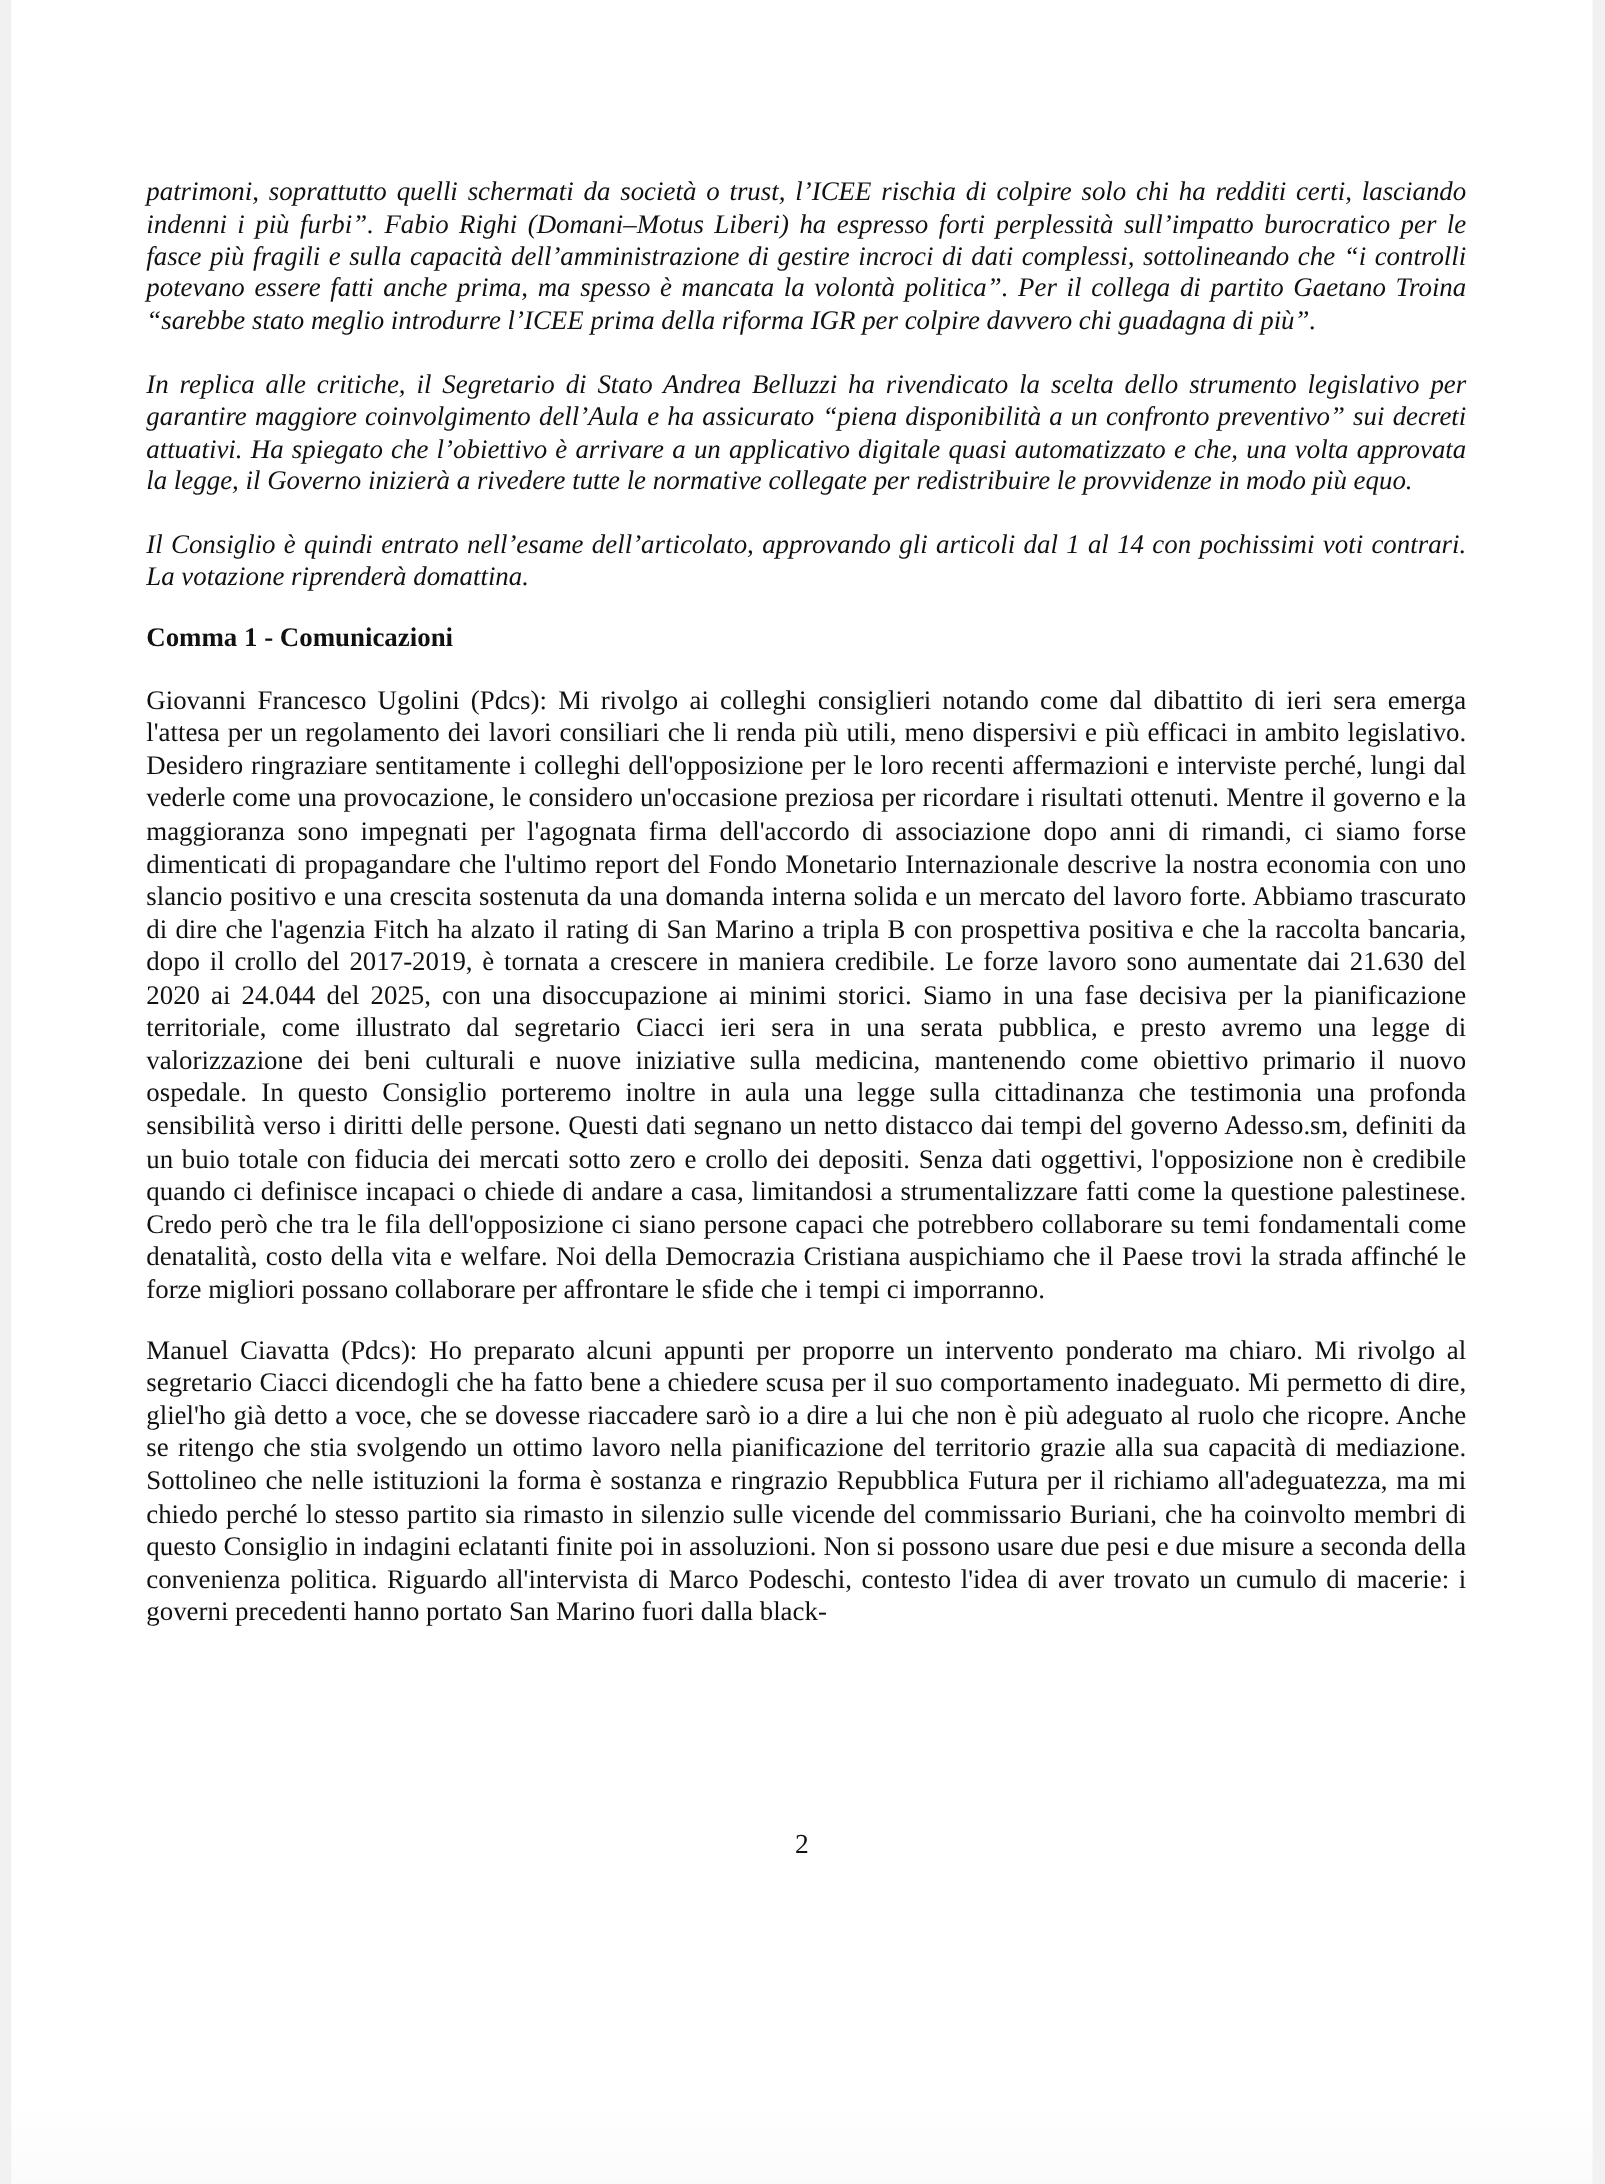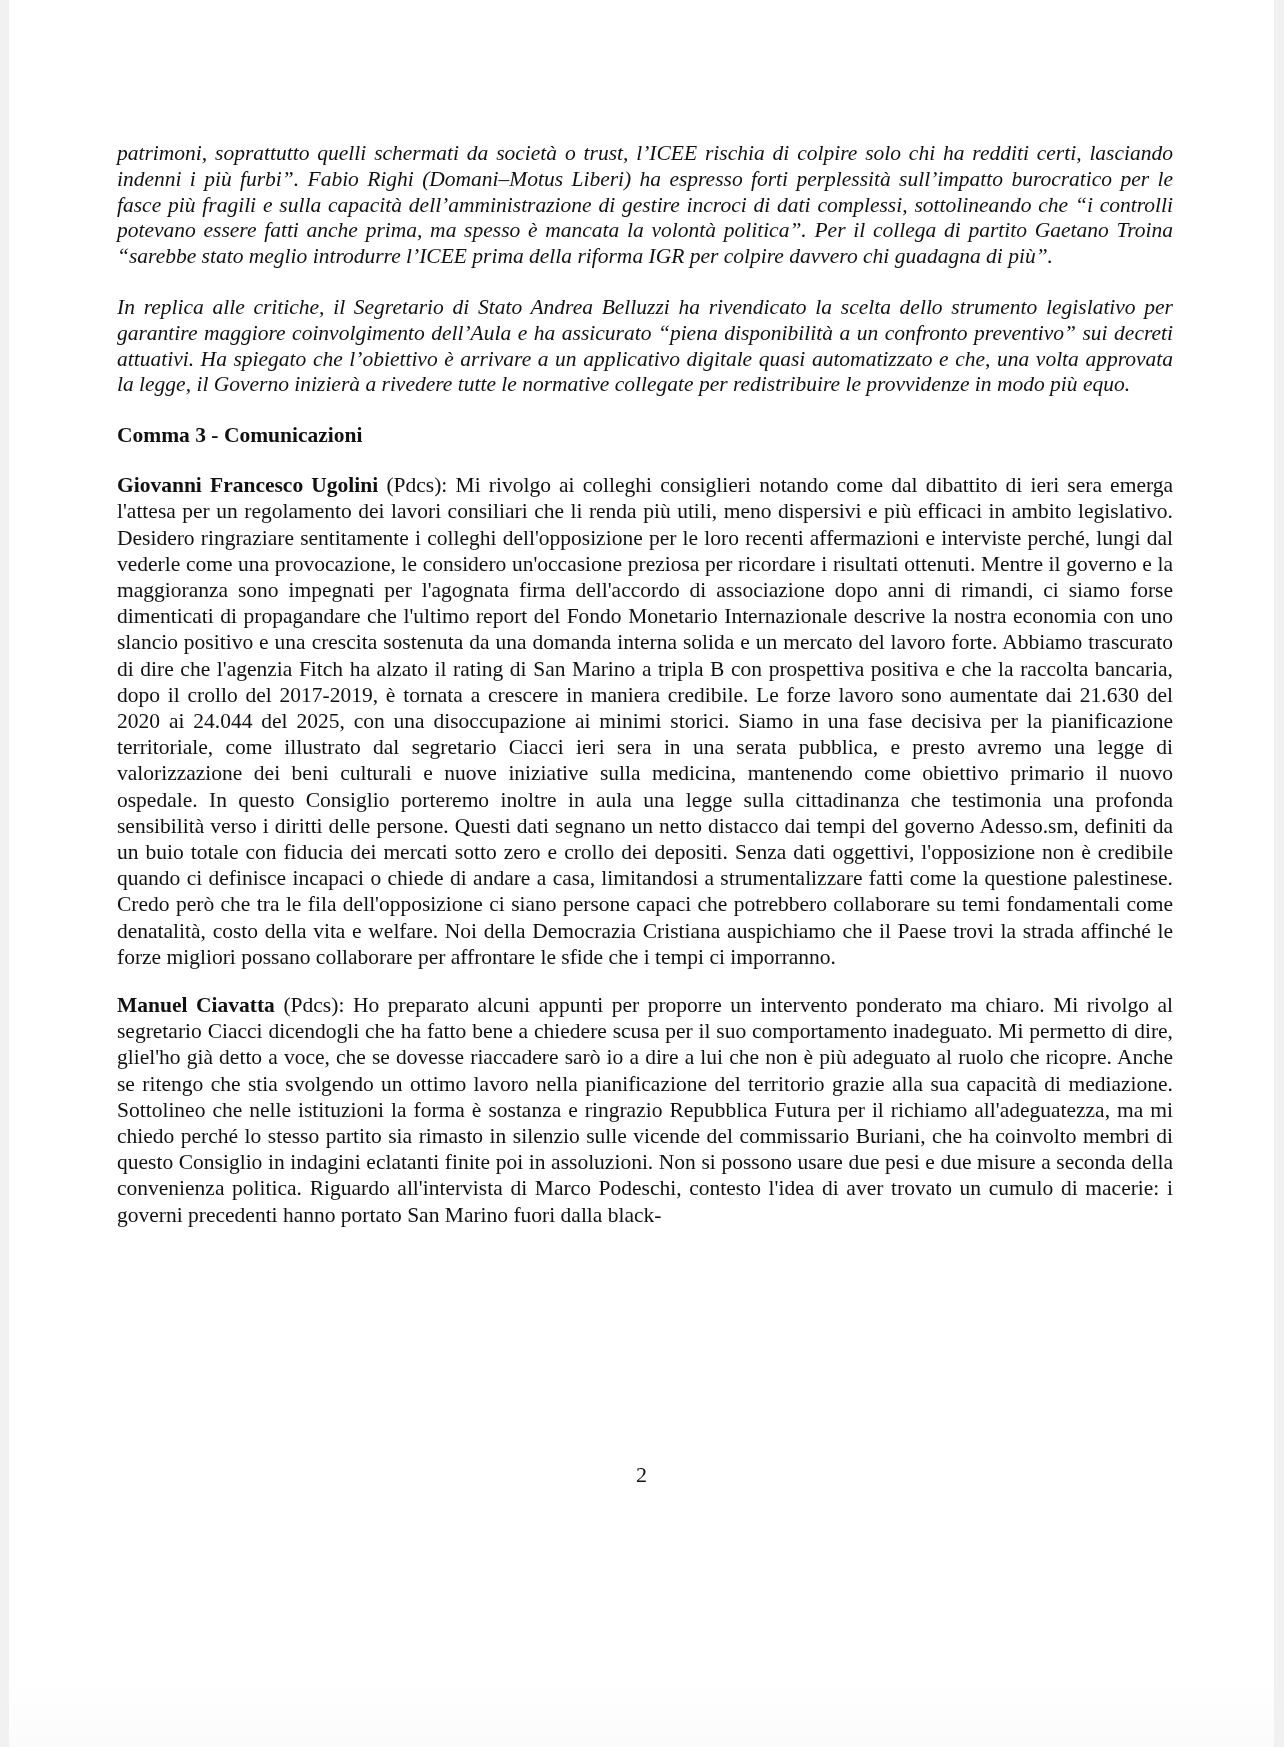--- a/index.html
+++ b/index.html
@@ -44,42 +44,43 @@
       line-height: 26.2px;
       margin-bottom: 22px;
     }
     .heading {
       font-weight: bold;
       font-size: 21.5px;
       line-height: 26px;
       margin: 0 0 24px 0;
     }
     .speaker {
-      font-weight: bold;
+      font-weight: normal;
     }
     .page-number {
       position: absolute;
       left: 0;
       width: 1265px;
       top: 1462px;
       text-align: center;
       font-size: 22px;
       line-height: 26px;
     }
   </style>
 </head>
 <body>
 
 <div class="page">
   <div class="content">
 
     <p class="italic">patrimoni, soprattutto quelli schermati da società o trust, l’ICEE rischia di colpire solo chi ha redditi certi, lasciando indenni i più furbi”. Fabio Righi (Domani–Motus Liberi) ha espresso forti perplessità sull’impatto burocratico per le fasce più fragili e sulla capacità dell’amministrazione di gestire incroci di dati complessi, sottolineando che “i controlli potevano essere fatti anche prima, ma spesso è mancata la volontà politica”. Per il collega di partito Gaetano Troina “sarebbe stato meglio introdurre l’ICEE prima della riforma IGR per colpire davvero chi guadagna di più”.</p>
     <p class="italic">In replica alle critiche, il Segretario di Stato Andrea Belluzzi ha rivendicato la scelta dello strumento legislativo per garantire maggiore coinvolgimento dell’Aula e ha assicurato “piena disponibilità a un confronto preventivo” sui decreti attuativi. Ha spiegato che l’obiettivo è arrivare a un applicativo digitale quasi automatizzato e che, una volta approvata la legge, il Governo inizierà a rivedere tutte le normative collegate per redistribuire le provvidenze in modo più equo.</p>
+    <p class="italic" style="margin-bottom:22px;">Il Consiglio è quindi entrato nell’esame dell’articolato, approvando gli articoli dal 1 al 14 con pochissimi voti contrari. La votazione riprenderà domattina.</p>
 
-    <div class="heading">Comma 3 - Comunicazioni</div>
+    <div class="heading">Comma 1 - Comunicazioni</div>
 
     <p class="roman">
       <span class="speaker">Giovanni Francesco Ugolini</span><span> (Pdcs): </span><span>Mi rivolgo ai colleghi consiglieri notando come dal dibattito di ieri sera emerga l'attesa per un regolamento dei lavori consiliari che li renda più utili, meno dispersivi e più efficaci in ambito legislativo. Desidero ringraziare sentitamente i colleghi dell'opposizione per le loro recenti affermazioni e interviste perché, lungi dal vederle come una provocazione, le considero un'occasione preziosa per ricordare i risultati ottenuti. Mentre il governo e la maggioranza sono impegnati per l'agognata firma dell'accordo di associazione dopo anni di rimandi, ci siamo forse dimenticati di propagandare che l'ultimo report del Fondo Monetario Internazionale descrive la nostra economia con uno slancio positivo e una crescita sostenuta da una domanda interna solida e un mercato del lavoro forte. Abbiamo trascurato di dire che l'agenzia Fitch ha alzato il rating di San Marino a tripla B con prospettiva positiva e che la raccolta bancaria, dopo il crollo del 2017-2019, è tornata a crescere in maniera credibile. Le forze lavoro sono aumentate dai 21.630 del 2020 ai 24.044 del 2025, con una disoccupazione ai minimi storici. Siamo in una fase decisiva per la pianificazione territoriale, come illustrato dal segretario Ciacci ieri sera in una serata pubblica, e presto avremo una legge di valorizzazione dei beni culturali e nuove iniziative sulla medicina, mantenendo come obiettivo primario il nuovo ospedale. In questo Consiglio porteremo inoltre in aula una legge sulla cittadinanza che testimonia una profonda sensibilità verso i diritti delle persone. Questi dati segnano un netto distacco dai tempi del governo Adesso.sm, definiti da un buio totale con fiducia dei mercati sotto zero e crollo dei depositi. Senza dati oggettivi, l'opposizione non è credibile quando ci definisce incapaci o chiede di andare a casa, limitandosi a strumentalizzare fatti come la questione palestinese. Credo però che tra le fila dell'opposizione ci siano persone capaci che potrebbero collaborare su temi fondamentali come denatalità, costo della vita e welfare. Noi della Democrazia Cristiana auspichiamo che il Paese trovi la strada affinché le forze migliori possano collaborare per affrontare le sfide che i tempi ci imporranno.</span>
     </p>
 
     <p class="roman">
       <span class="speaker">Manuel Ciavatta</span><span> (Pdcs): </span><span>Ho preparato alcuni appunti per proporre un intervento ponderato ma chiaro. Mi rivolgo al segretario Ciacci dicendogli che ha fatto bene a chiedere scusa per il suo comportamento inadeguato. Mi permetto di dire, gliel'ho già detto a voce, che se dovesse riaccadere sarò io a dire a lui che non è più adeguato al ruolo che ricopre. Anche se ritengo che stia svolgendo un ottimo lavoro nella pianificazione del territorio grazie alla sua capacità di mediazione. Sottolineo che nelle istituzioni la forma è sostanza e ringrazio Repubblica Futura per il richiamo all'adeguatezza, ma mi chiedo perché lo stesso partito sia rimasto in silenzio sulle vicende del commissario Buriani, che ha coinvolto membri di questo Consiglio in indagini eclatanti finite poi in assoluzioni. Non si possono usare due pesi e due misure a seconda della convenienza politica. Riguardo all'intervista di Marco Podeschi, contesto l'idea di aver trovato un cumulo di macerie: i governi precedenti hanno portato San Marino fuori dalla black-</span>
     </p>
 
   </div>

